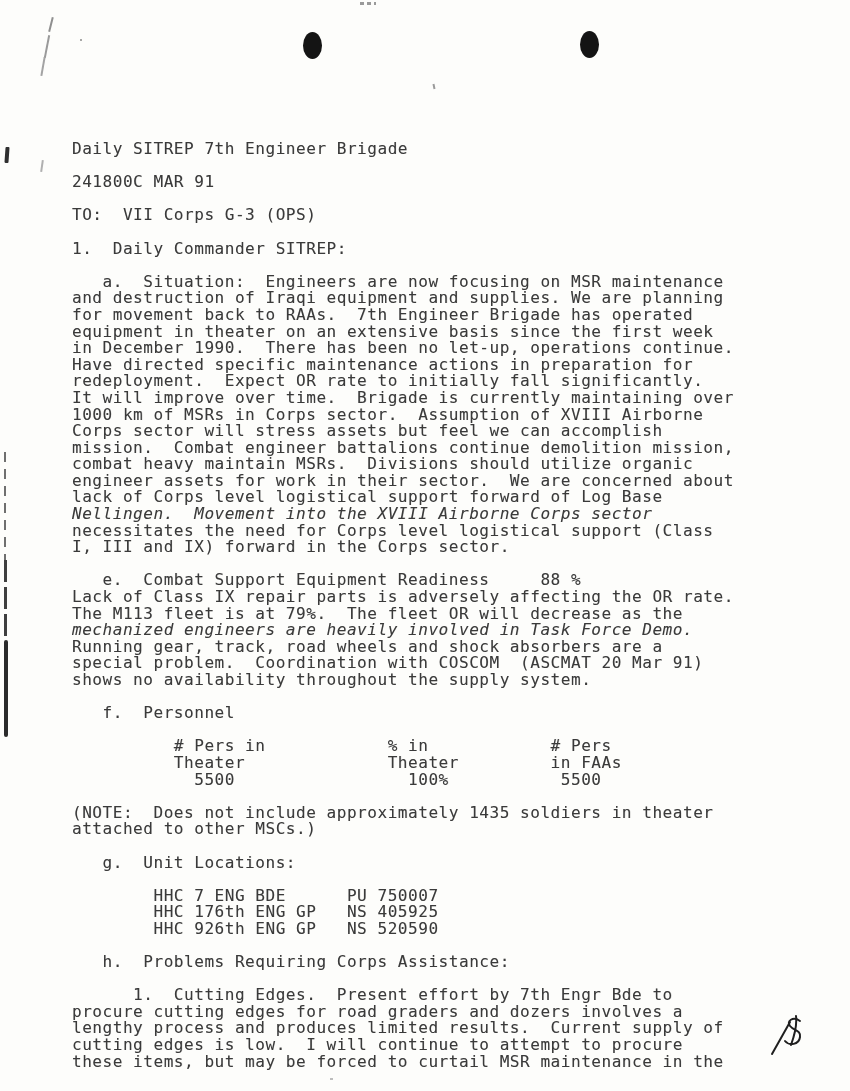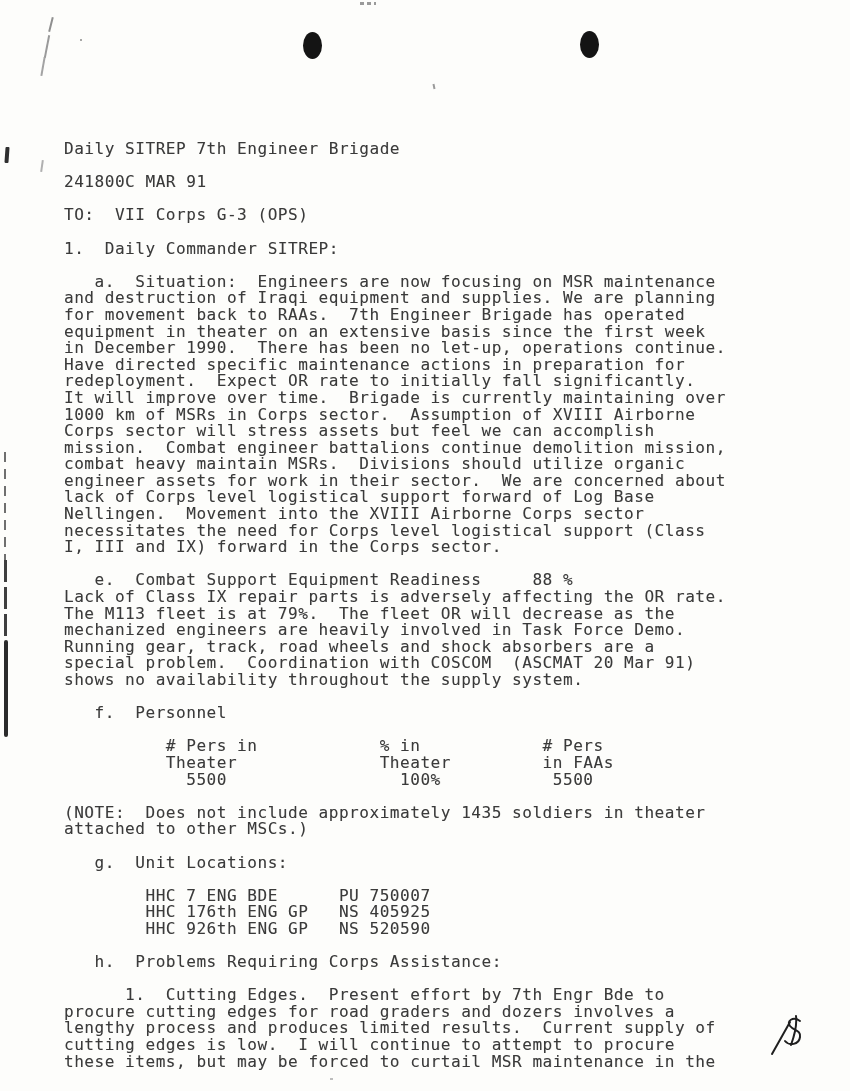--- a/index.html
+++ b/index.html
@@ -10,32 +10,32 @@
     overflow:hidden;
     font-family:"DejaVu Sans Mono", monospace;
   }
   .paper {
     position:absolute; inset:0;
     background:#fdfdfb;
   }
   
   #doc {
     position:absolute;
-    left:64px; top:109px;
+    left:72px; top:109px;
     font-family:"DejaVu Sans Mono", monospace;
     font-size:16px;
     line-height:16.6px;
     letter-spacing:0.55px;
     color:#3a3a3a;
     white-space:pre;
     text-shadow:0.3px 0.3px 0 rgba(70,70,70,0.28);
     margin-top:32px;
   }
   #doc .ln { height:16.6px; }
-  #doc .it { }
+  #doc .it { font-style:italic; }
 
   
   .hole {
     position:absolute;
     width:19px; height:27px;
     border-radius:50%;
     background:#141414;
   }
   .hole-left  { left:303px; top:32px; }
   .hole-right { left:580px; top:31px; }

